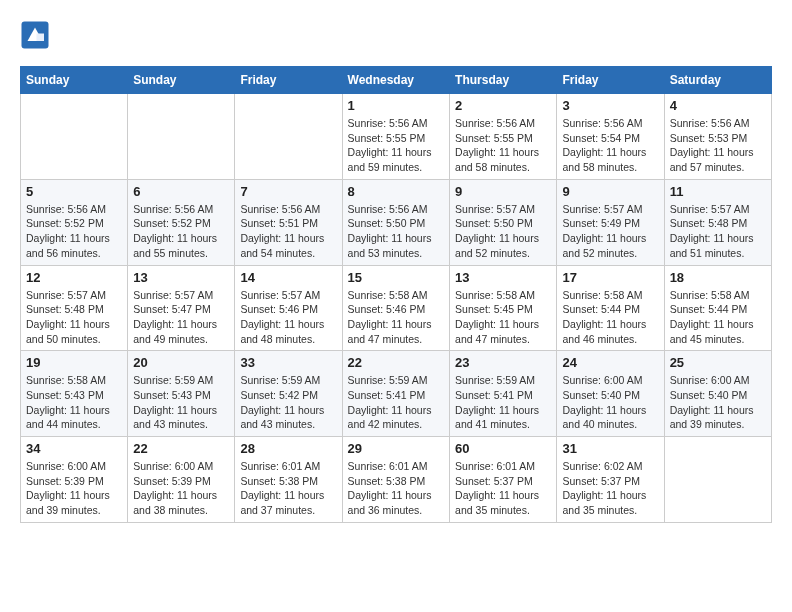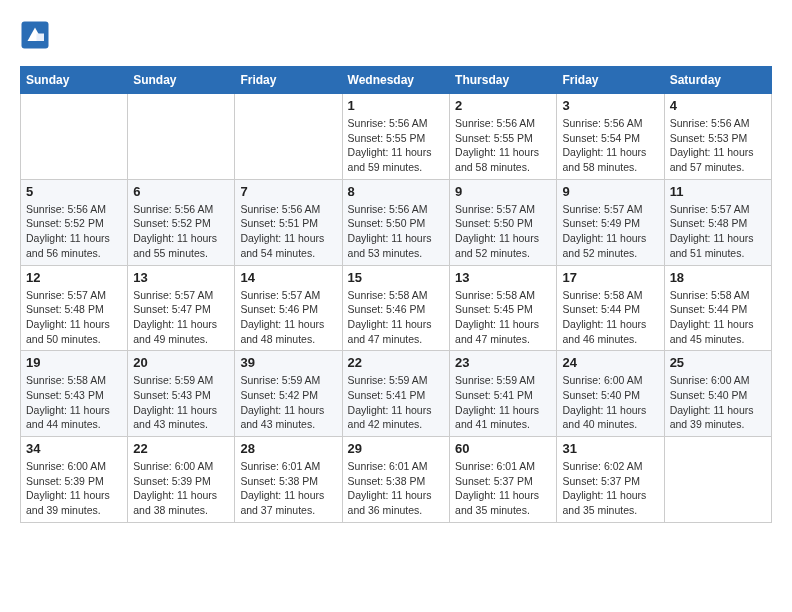--- a/index.html
+++ b/index.html
@@ -244,21 +244,21 @@
           Sunrise: 5:58 AM<br>Sunset: 5:43 PM<br>Daylight: 11 hours and 44 minutes.
         </div>
       </td>
         <td>
         <div class="day-num">20</div>
         <div class="day-info">
           Sunrise: 5:59 AM<br>Sunset: 5:43 PM<br>Daylight: 11 hours and 43 minutes.
         </div>
       </td>
         <td>
-        <div class="day-num">39</div>
+        <div class="day-num">33</div>
         <div class="day-info">
           Sunrise: 5:59 AM<br>Sunset: 5:42 PM<br>Daylight: 11 hours and 43 minutes.
         </div>
       </td>
         <td>
         <div class="day-num">22</div>
         <div class="day-info">
           Sunrise: 5:59 AM<br>Sunset: 5:41 PM<br>Daylight: 11 hours and 42 minutes.
         </div>
       </td>

